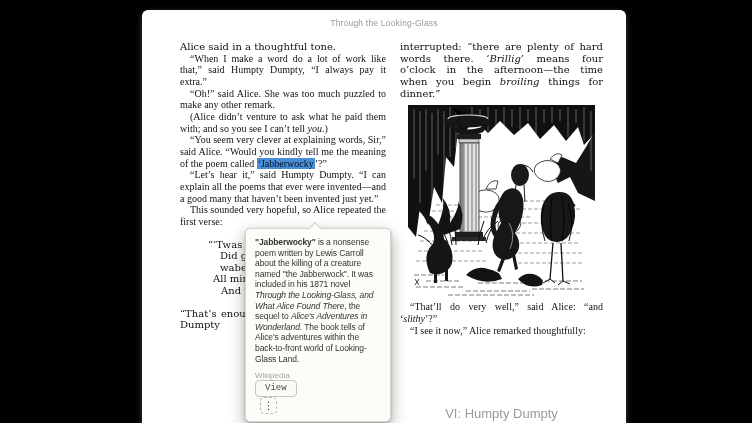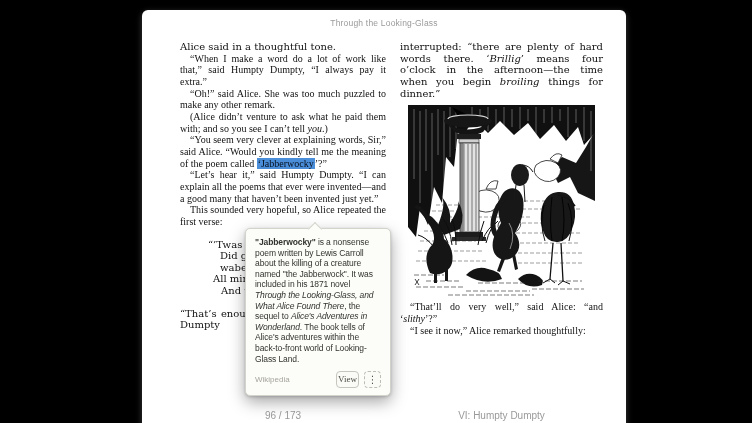--- a/index.html
+++ b/index.html
@@ -21,44 +21,44 @@
   .col p.ind{text-indent:10px;font-family:Liberation Serif, serif;}
   .verse{margin:11px 0;text-align:left;}
   .v0{padding-left:28px;}
   .v1{padding-left:40px;}
   .v2{padding-left:33px;}
   .v3{padding-left:41px;}
   .hl{background:#4a8dd8;color:#06101e;padding:0 1px;}
   .figure{margin:6px auto 4px auto;width:187px;height:192px;}
   .page-num,.chapter-num{
     position:absolute;bottom:9px;text-align:center;
-    font-family:"Liberation Sans",sans-serif;font-size:10px;color:#9a9a9a;
+    font-family:"Liberation Sans",sans-serif;font-size:13px;color:#9a9a9a;
   }
   .page-num{left:38px;width:206px;}
   .chapter-num{left:258px;width:203px;}
   
   .popup{
     position:absolute;left:103px;top:218px;width:146px;box-sizing:border-box;
     background:#fcfcf9;border:1px solid #d3d3cc;border-radius:5px;
     box-shadow:0 6px 16px rgba(0,0,0,.35),0 1px 3px rgba(0,0,0,.18);
     padding:8px 9px 7px 9px;z-index:5;
     font-family:"Liberation Sans",sans-serif;
   }
   .popup-caret{
     position:absolute;top:-5px;left:64px;width:9px;height:9px;
     background:#fcfcf9;border-left:1px solid #d3d3cc;border-top:1px solid #d3d3cc;
     transform:rotate(45deg);
   }
   .popup-body{font-size:8.5px;line-height:10.6px;color:#33332e;letter-spacing:-.1px;}
-  .popup-footer{display:flex;align-items:center;margin-top:7px;}
+  .popup-footer{display:flex;align-items:flex-start;margin-top:7px;flex-direction:column;}
   .popup-source{flex:1;font-size:8px;color:#a6a69c;}
   .btn-view{
-    box-sizing:border-box;height:17px;padding:0 1px;border:1px solid #c6c6bf;
+    box-sizing:border-box;height:17px;padding:0 9px;border:1px solid #c6c6bf;
     border-radius:4px;background:#fafaf6;color:#4e4e47;font-size:9px;
-    font-family:Liberation Serif, serif;line-height:15px;cursor:pointer;
+    font-family:Liberation Mono, monospace;line-height:15px;cursor:pointer;
   }
   .btn-menu{
     box-sizing:border-box;width:17px;height:17px;margin-left:5px;
     border:1px dashed #bdbdb4;border-radius:4px;background:#fafaf6;color:#4e4e47;
     font-size:10px;line-height:15px;text-align:center;cursor:pointer;padding:0;
     font-family:"Liberation Sans",sans-serif;
   }
   i{font-style:italic;}
   b{font-weight:bold;}
 </style>

